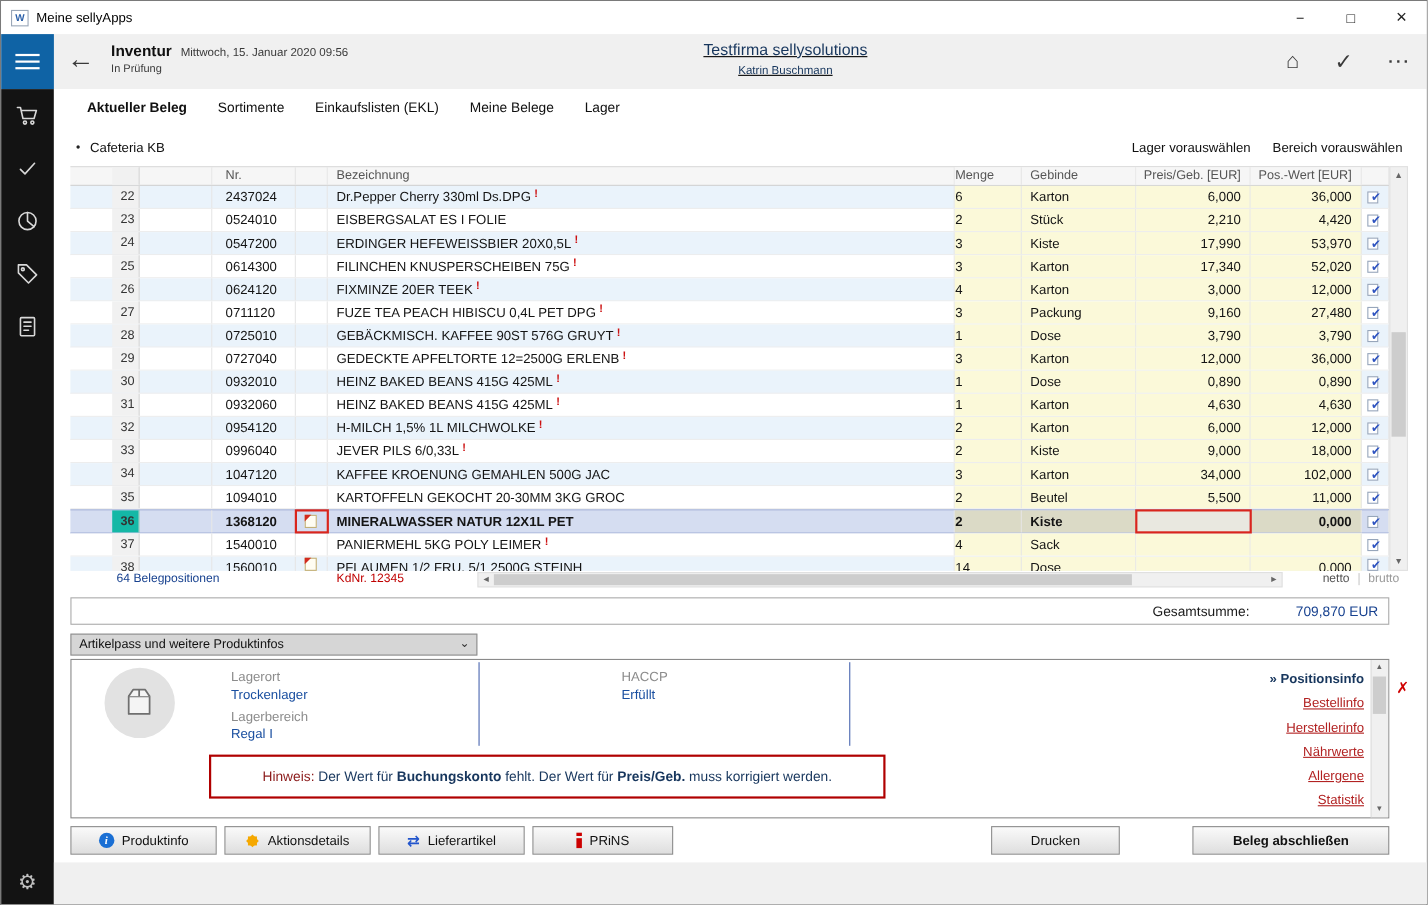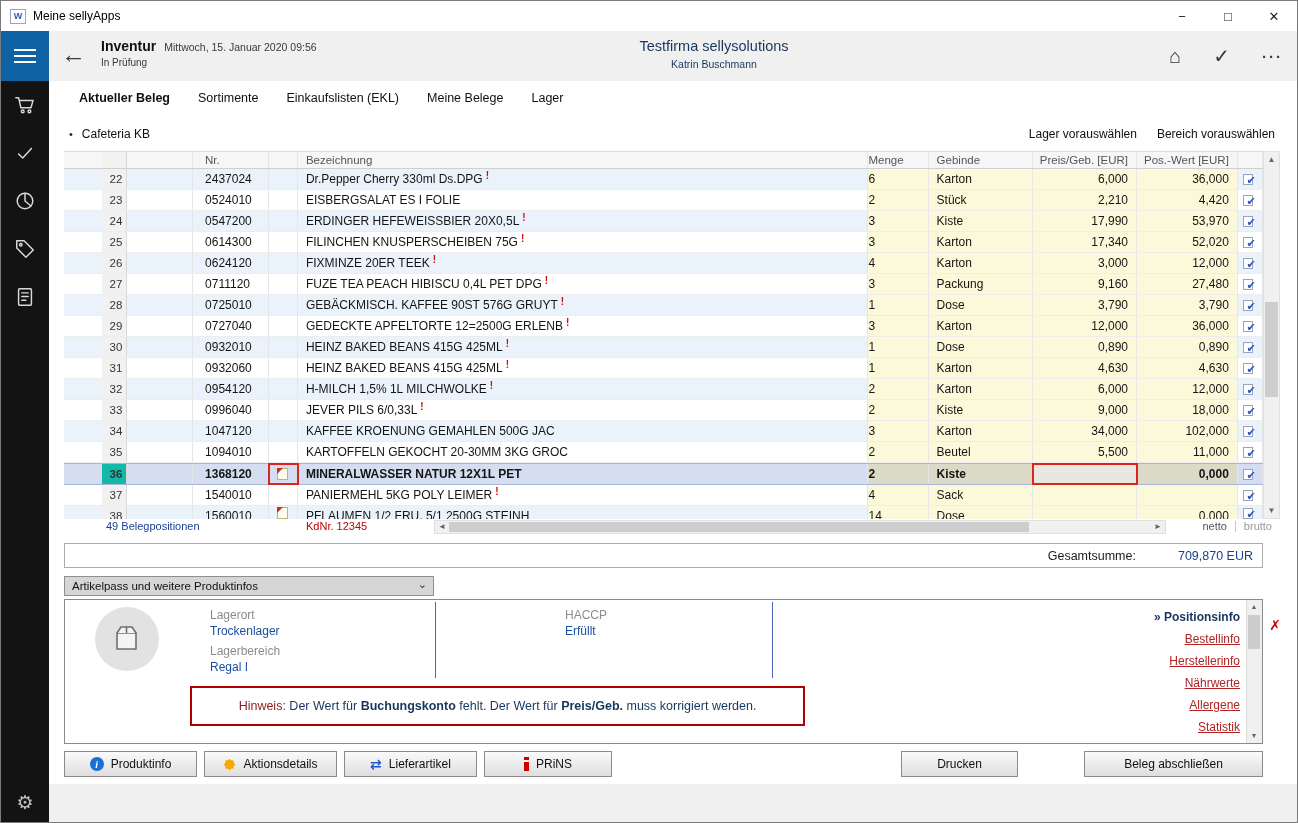--- a/index.html
+++ b/index.html
@@ -16,21 +16,21 @@
   
   .appheader{position:absolute;left:0;top:30px;right:0;height:50px;background:#f0f0f0;}
   .hamburger{position:absolute;left:0;top:0;width:48px;height:50px;background:#0f63a5;display:flex;flex-direction:column;align-items:center;justify-content:center;gap:4px;cursor:pointer;}
   .hamburger span{display:block;width:22px;height:2px;background:#fff;}
   .back-arrow{position:absolute;left:60px;top:8px;font-size:25px;color:#3a3a3a;line-height:30px;}
   .hdr-block{position:absolute;left:100px;top:7px;}
   .hdr-line1{display:flex;align-items:baseline;}
   .hdr-title{font-size:14px;font-weight:bold;color:#101010;}
   .hdr-date{font-size:10.5px;color:#3a3a3a;margin-left:8px;}
   .hdr-status{font-size:10px;color:#3a3a3a;margin-top:3px;}
-  .hdr-center{position:absolute;left:0;right:0;top:7px;text-align:center;padding-left:130px;}
+  .hdr-center{position:absolute;left:0;right:0;top:7px;text-align:center;padding-left:130px;text-decoration:underline;}
   .hdr-company{font-size:14.5px;color:#17365d;}
   .hdr-user{font-size:10.5px;color:#17365d;margin-top:4px;}
   .hdr-icons{position:absolute;right:14px;top:0;height:50px;display:flex;align-items:center;gap:32px;}
   .hdr-ic{color:#3a3a3a;font-size:20px;}
   .hdr-dots{font-size:15px;font-weight:bold;letter-spacing:2px;color:#3a3a3a;}
 
   
   .sidebar{position:absolute;left:0;top:80px;width:48px;bottom:0;background:#131313;}
   .side-icon{width:48px;height:48px;display:flex;align-items:center;justify-content:center;}
   .side-icon svg{stroke:#d8d8d8;fill:none;stroke-width:1.6;stroke-linecap:round;stroke-linejoin:round;}
@@ -131,21 +131,21 @@
   .pscroll{position:absolute;right:0;top:0;bottom:0;width:15px;background:#f0f0f0;border-left:1px solid #ddd;}
   .ps-arrow{position:absolute;left:0;width:14px;height:14px;text-align:center;font-size:7px;color:#666;line-height:14px;}
   .ps-up{top:0;} .ps-down{bottom:0;}
   .ps-thumb{position:absolute;left:1px;top:15px;width:12px;height:34px;background:#cdcdcd;}
 
   
   .btnrow{position:absolute;left:15px;top:670px;width:1199px;height:27px;}
   .btn{position:absolute;top:0;height:26px;background:linear-gradient(#fafafa,#dedede);border:1px solid #8a8a8a;box-sizing:border-box;font-size:12px;color:#111;display:flex;align-items:center;justify-content:center;gap:7px;cursor:pointer;}
   .btn-1{left:0;width:133px;} .btn-2{left:140px;width:133px;} .btn-3{left:280px;width:133px;} .btn-4{left:420px;width:128px;}
   .btn-drucken{left:837px;width:117px;}
-  .btn-abschliessen{left:1020px;width:179px;font-weight:normal;}
+  .btn-abschliessen{left:1020px;width:179px;font-weight:bold;}
   .ic-info{width:14px;height:14px;border-radius:50%;background:#1a6fd4;color:#fff;font-size:10px;font-weight:bold;display:flex;align-items:center;justify-content:center;font-family:"Liberation Serif",serif;font-style:italic;}
   .ic-swap{color:#2255cc;font-size:14px;font-weight:bold;}
   .ic-prins{position:relative;width:5px;height:9px;background:#cc0000;margin-top:4px;}
   .ic-prins::before{content:"";position:absolute;top:-5px;left:0;width:5px;height:3px;background:#cc0000;}
 
   .bottomstrip{position:absolute;left:0;right:0;top:703px;height:40px;background:#f0f0f0;}
 </style>
 </head>
 <body>
 
@@ -500,21 +500,21 @@
         </div>
     </div>
 
     <div class="vscroll">
       <div class="vs-arrow vs-up">▲</div>
       <div class="vs-thumb"></div>
       <div class="vs-arrow vs-down">▼</div>
     </div>
 
     <div class="tfooter">
-      <span class="tf-pos">49 Belegpositionen</span>
+      <span class="tf-pos">64 Belegpositionen</span>
       <span class="tf-kdnr">KdNr. 12345</span>
       <div class="hscroll">
         <div class="hs-arrow hs-left">◄</div>
         <div class="hs-thumb"></div>
         <div class="hs-arrow hs-right">►</div>
       </div>
       <div class="tf-nb">
         <span class="tf-netto">netto</span>
         <span class="tf-nb-sep"></span>
         <span class="tf-brutto">brutto</span>

